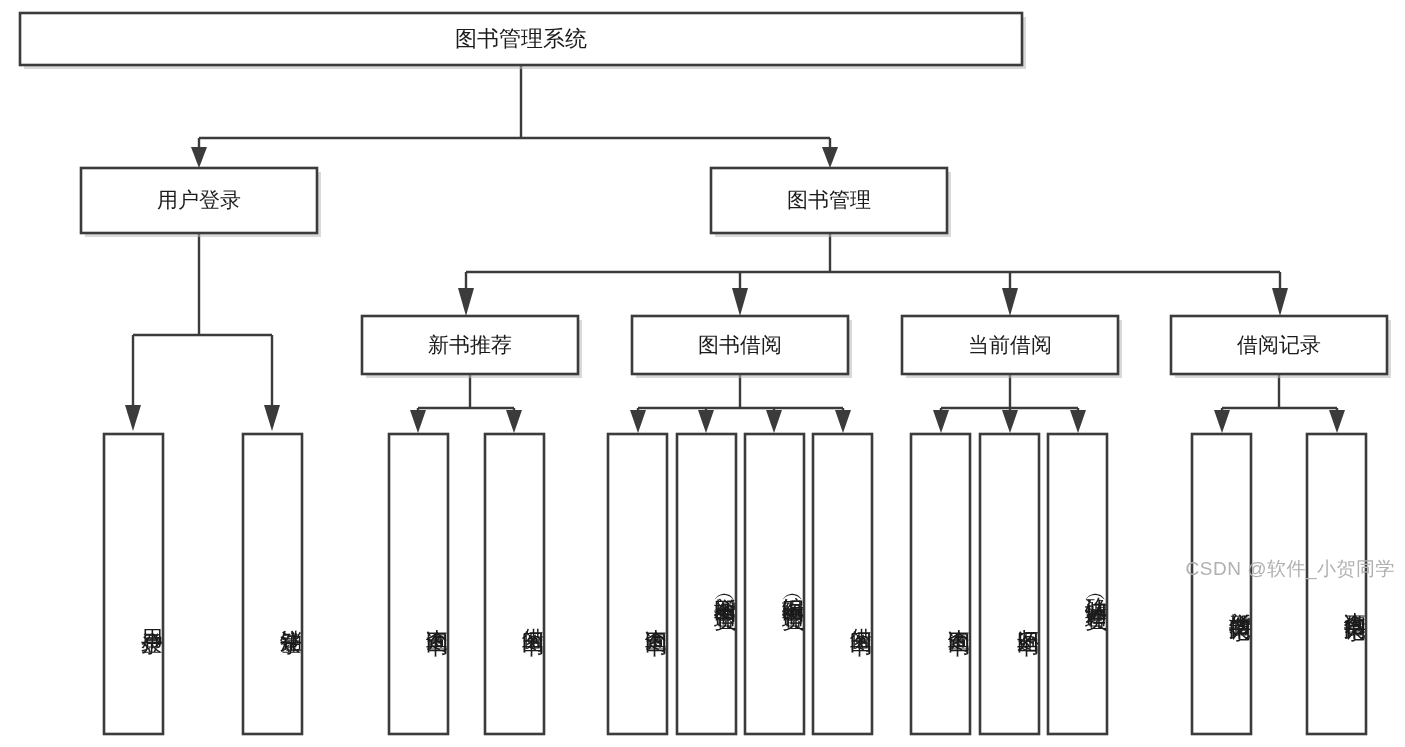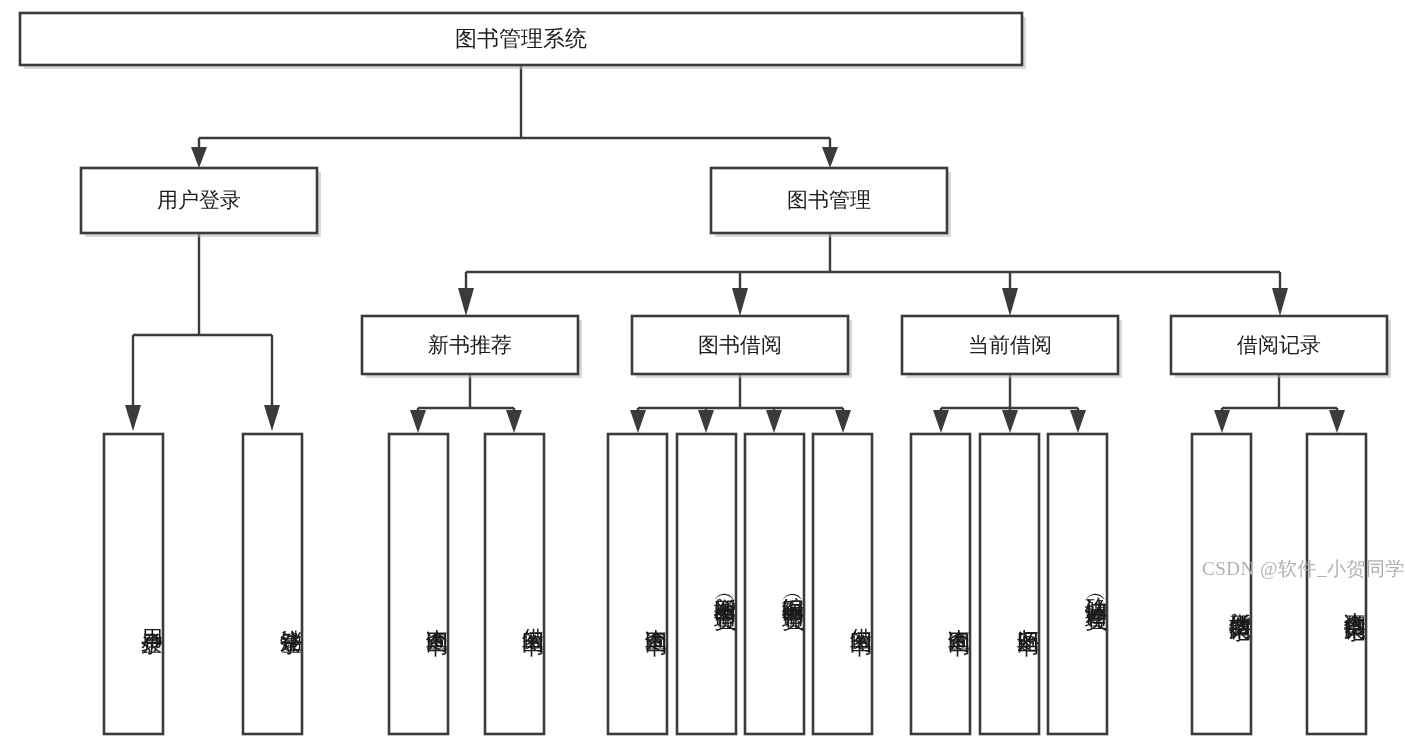--- a/index.html
+++ b/index.html
@@ -71,23 +71,23 @@
     color: #1b1b1b;
     text-align: center;
     display: flex;
     align-items: flex-start;
     justify-content: center;
     pointer-events: none;
     white-space: nowrap;
   }
   .watermark {
     position: absolute;
-    right: 0;
+    right: 10px;
     bottom: 6px;
-    font-family: Liberation Serif, serif;
+    font-family: Liberation Sans, sans-serif;
     font-size: 19px;
     color: #b0b0b0;
     letter-spacing: 0.5px;
     white-space: nowrap;
     pointer-events: none;
     margin-left: 28px;
   }
 </style>
 </head>
 <body>

